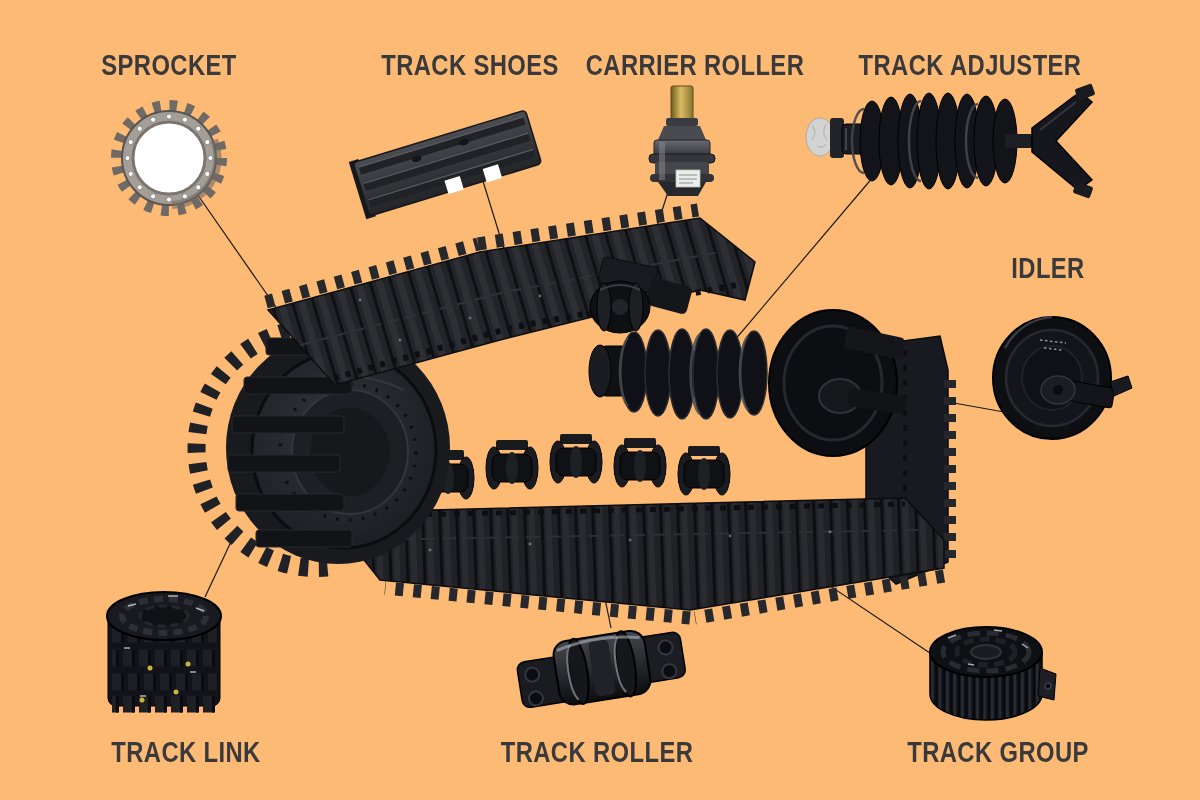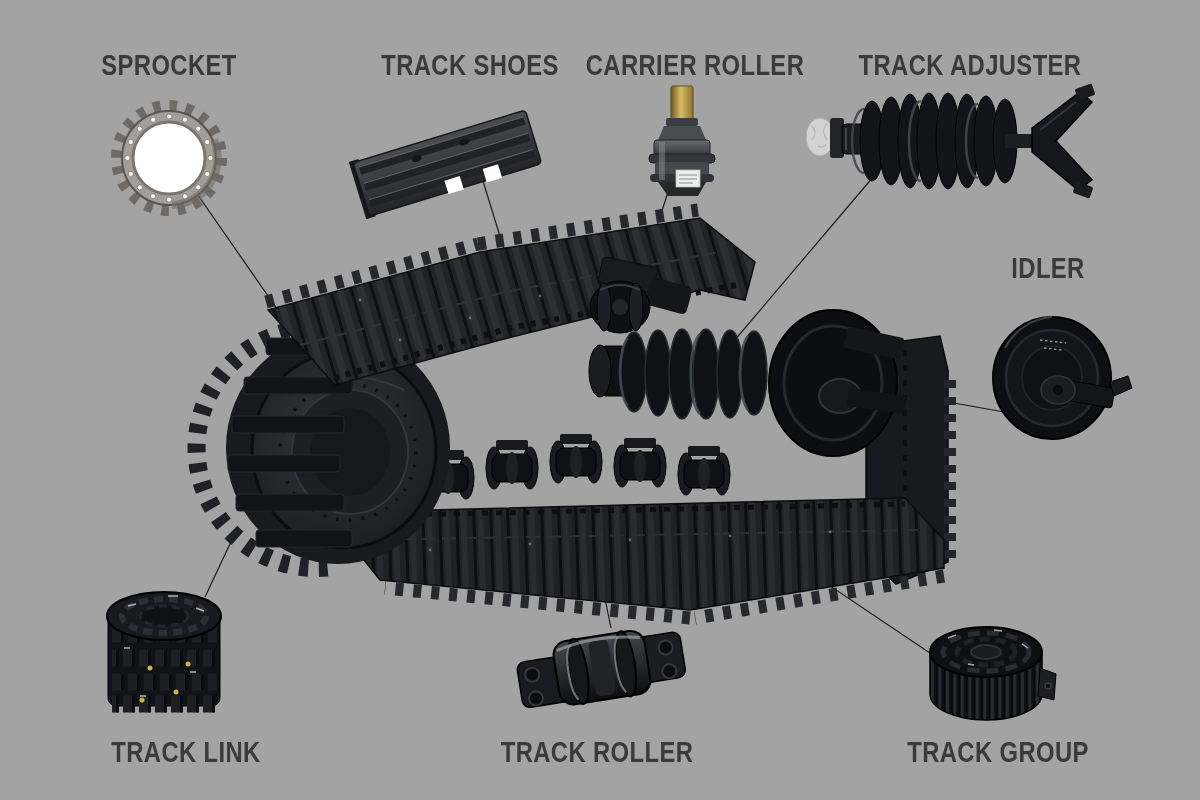--- a/index.html
+++ b/index.html
@@ -1,17 +1,17 @@
 <!DOCTYPE html>
 <html><head>
 <meta charset="utf-8">
 <style>
   html,body{margin:0;padding:0;background:#ffffff;}
   .stage{
-    position:relative;width:1200px;height:800px;background:#a3a3a3;overflow:hidden;
+    position:relative;width:1200px;height:800px;background:#fdba74;overflow:hidden;
     font-family:"Liberation Sans", sans-serif;
   }
   .stage svg{position:absolute;left:0;top:0;}
   .part-label{
     position:absolute;
     transform:translateX(-50%) scaleX(0.82);
     font-weight:700;font-size:29px;line-height:1.1;
     color:#3a3a3c;letter-spacing:0.5px;white-space:nowrap;
     user-select:none;
   }

